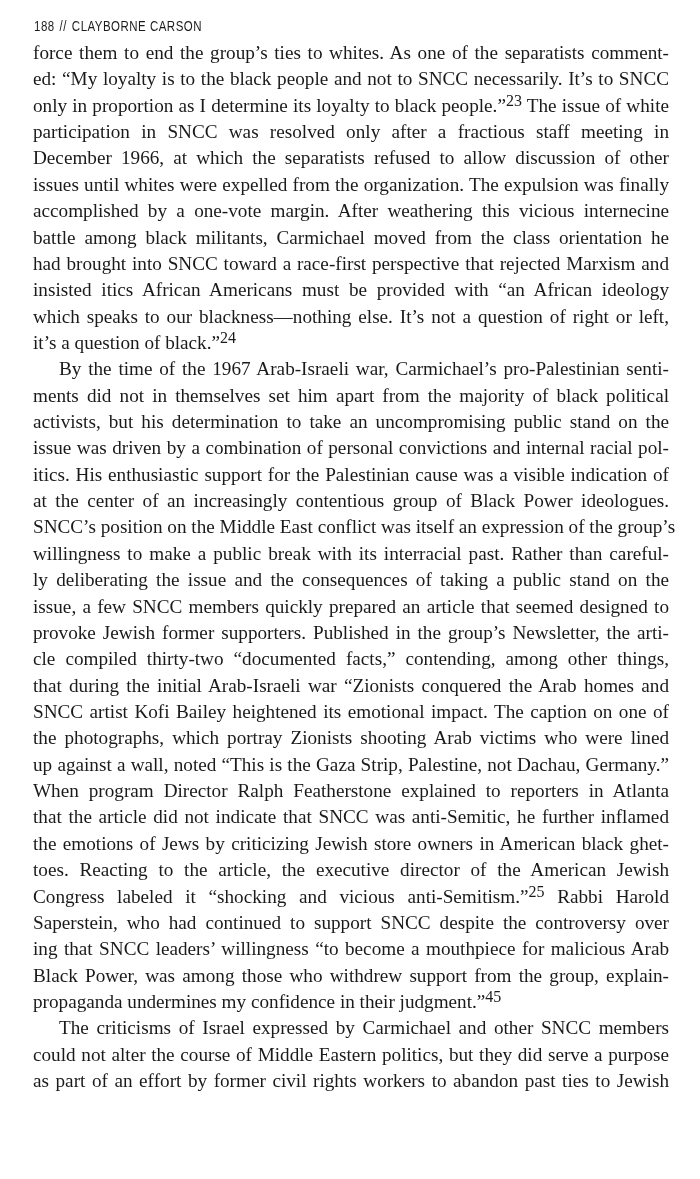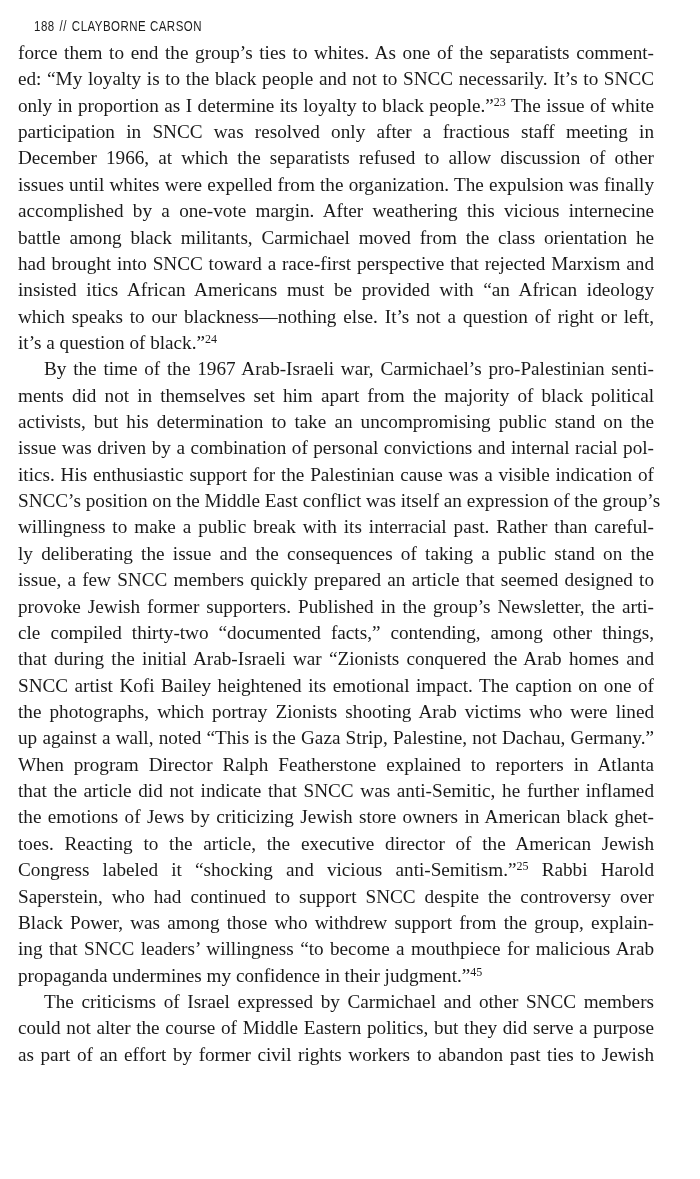--- a/index.html
+++ b/index.html
@@ -20,38 +20,38 @@
     font-size: 14px;
     letter-spacing: 0.6px;
     transform: scaleX(0.82);
     transform-origin: left top;
     color: #1c1c1c;
     white-space: nowrap;
   }
   .page-header .sep { margin: 0 6px; }
   .body-text {
     position: absolute;
-    left: 18px;
+    left: 33px;
     top: 40px;
     width: 636px;
     font-family: Liberation Serif, serif;
   }
   .line {
     display: block;
     height: 26.36px;
     line-height: 26.36px;
     font-size: 19.2px;
     white-space: nowrap;
     text-align: justify;
     text-align-last: justify;
     overflow: visible;
   }
   .line.last { text-align-last: left; }
   .line.indent { text-indent: 26px; }
-  sup.fn { font-size: 12px; vertical-align: 6px; line-height: 0; }
+  sup.fn { font-size: 16px; vertical-align: 6px; line-height: 0; }
 </style>
 </head>
 <body>
 
 <div class="page-header">
   <span>188</span><span class="sep">//</span><span>CLAYBORNE CARSON</span>
 </div>
 
 <div class="body-text" id="body-text">
     <div>
@@ -67,38 +67,39 @@
       <div class="line">insisted itics African Americans must be provided with “an African ideology</div>
       <div class="line">which speaks to our blackness—nothing else. It’s not a question of right or left,</div>
       <div class="line last">it’s a question of black.”<sup class="fn">24</sup></div>
     </div>
     <div>
       <div class="line indent">By the time of the 1967 Arab-Israeli war, Carmichael’s pro-Palestinian senti-</div>
       <div class="line">ments did not in themselves set him apart from the majority of black political</div>
       <div class="line">activists, but his determination to take an uncompromising public stand on the</div>
       <div class="line">issue was driven by a combination of personal convictions and internal racial pol-</div>
       <div class="line">itics. His enthusiastic support for the Palestinian cause was a visible indication of</div>
+      <div class="line">at the center of an increasingly contentious group of Black Power ideologues.</div>
       <div class="line">SNCC’s position on the Middle East conflict was itself an expression of the group’s</div>
       <div class="line">willingness to make a public break with its interracial past. Rather than careful-</div>
       <div class="line">ly deliberating the issue and the consequences of taking a public stand on the</div>
       <div class="line">issue, a few SNCC members quickly prepared an article that seemed designed to</div>
       <div class="line">provoke Jewish former supporters. Published in the group’s Newsletter, the arti-</div>
       <div class="line">cle compiled thirty-two “documented facts,” contending, among other things,</div>
       <div class="line">that during the initial Arab-Israeli war “Zionists conquered the Arab homes and</div>
       <div class="line">SNCC artist Kofi Bailey heightened its emotional impact. The caption on one of</div>
       <div class="line">the photographs, which portray Zionists shooting Arab victims who were lined</div>
       <div class="line">up against a wall, noted “This is the Gaza Strip, Palestine, not Dachau, Germany.”</div>
       <div class="line">When program Director Ralph Featherstone explained to reporters in Atlanta</div>
       <div class="line">that the article did not indicate that SNCC was anti-Semitic, he further inflamed</div>
       <div class="line">the emotions of Jews by criticizing Jewish store owners in American black ghet-</div>
       <div class="line">toes. Reacting to the article, the executive director of the American Jewish</div>
       <div class="line">Congress labeled it “shocking and vicious anti-Semitism.”<sup class="fn">25</sup> Rabbi Harold</div>
       <div class="line">Saperstein, who had continued to support SNCC despite the controversy over</div>
+      <div class="line">ing that SNCC leaders’ willingness “to become a mouthpiece for malicious Arab</div>
       <div class="line">Black Power, was among those who withdrew support from the group, explain-</div>
-      <div class="line">ing that SNCC leaders’ willingness “to become a mouthpiece for malicious Arab</div>
       <div class="line last">propaganda undermines my confidence in their judgment.”<sup class="fn">45</sup></div>
     </div>
     <div>
       <div class="line indent">The criticisms of Israel expressed by Carmichael and other SNCC members</div>
       <div class="line">could not alter the course of Middle Eastern politics, but they did serve a purpose</div>
       <div class="line">as part of an effort by former civil rights workers to abandon past ties to Jewish</div>
     </div>
   </div>
 
 </body></html>

